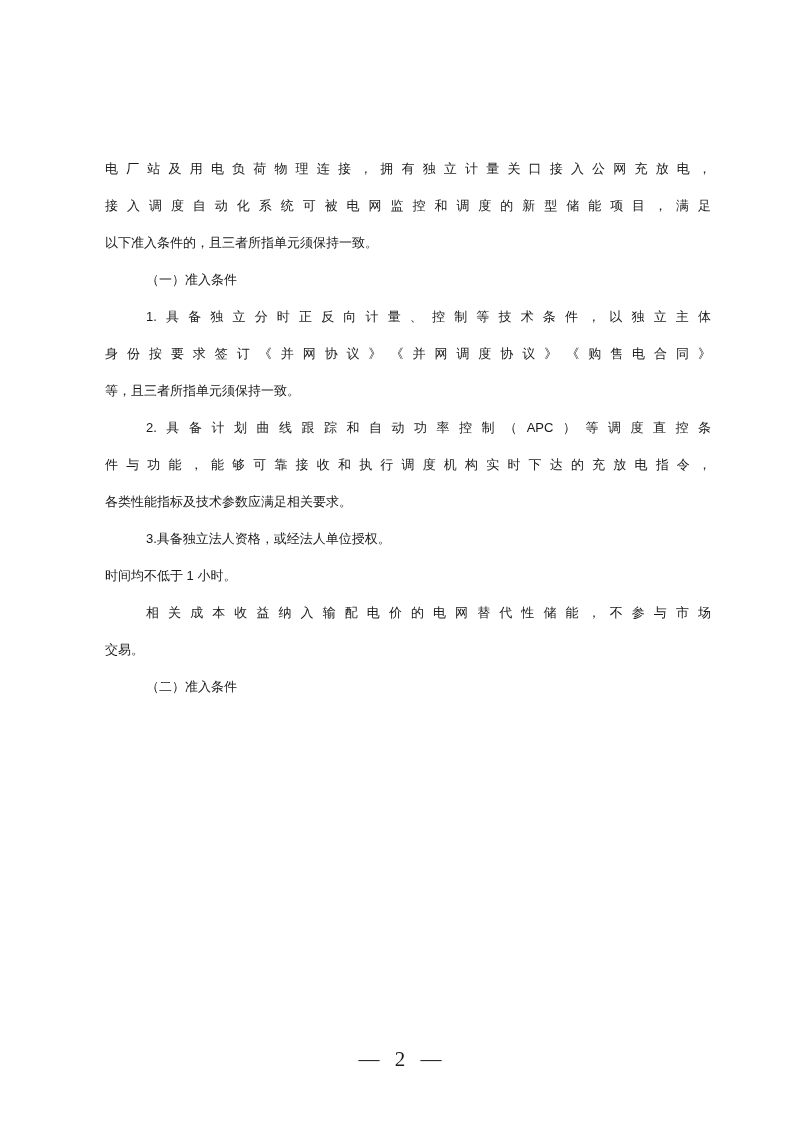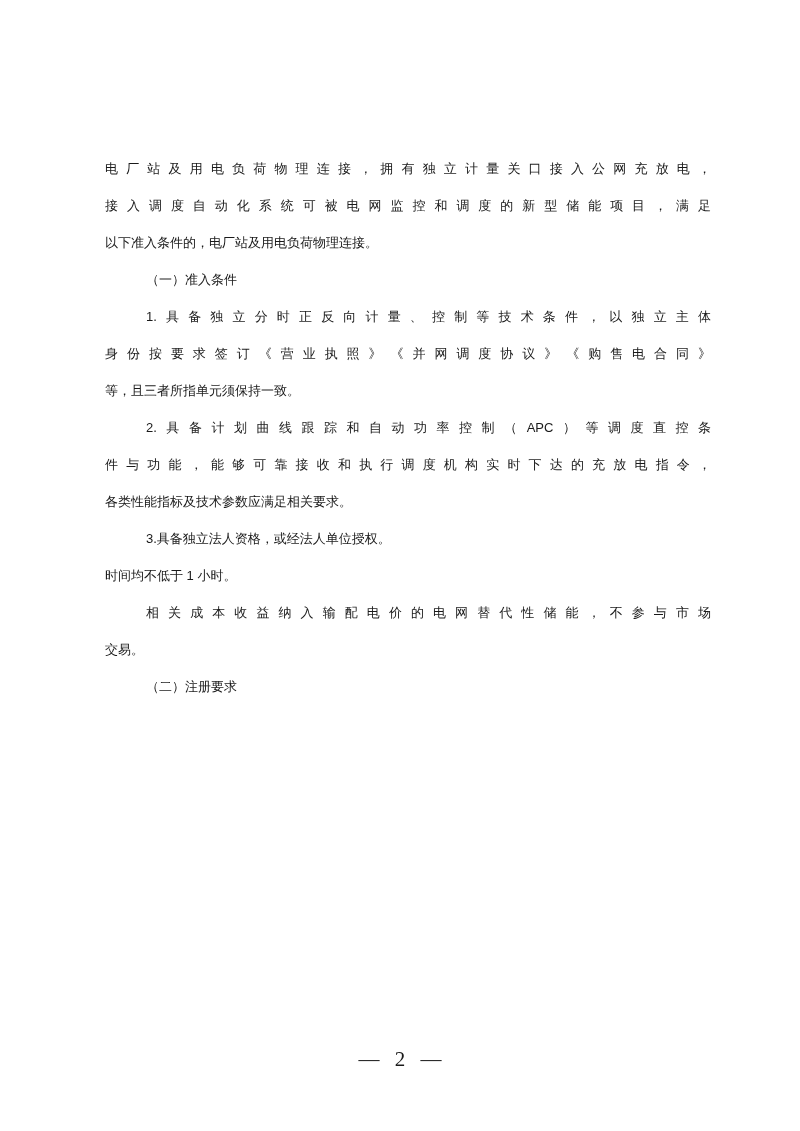--- a/index.html
+++ b/index.html
@@ -63,47 +63,47 @@
   }
 </style>
 </head>
 <body>
 
 <div class="page">
   <div class="doc-body">
       <div class="paragraph">
         <div class="line fill">电厂站及用电负荷物理连接，拥有独立计量关口接入公网充放电，</div>
         <div class="line fill">接入调度自动化系统可被电网监控和调度的新型储能项目，满足</div>
-        <div class="line">以下准入条件的，电厂站及用电负荷物理连接。</div>
+        <div class="line">以下准入条件的，且三者所指单元须保持一致。</div>
       </div>
       <div class="paragraph">
         <div class="line indent">（一）准入条件</div>
       </div>
       <div class="paragraph">
         <div class="line fill indent">1.具备独立分时正反向计量、控制等技术条件，以独立主体</div>
-        <div class="line fill">身份按要求签订《营业执照》《并网调度协议》《购售电合同》</div>
+        <div class="line fill">身份按要求签订《并网协议》《并网调度协议》《购售电合同》</div>
         <div class="line">等，且三者所指单元须保持一致。</div>
       </div>
       <div class="paragraph">
         <div class="line fill indent">2.具备计划曲线跟踪和自动功率控制（APC）等调度直控条</div>
         <div class="line fill">件与功能，能够可靠接收和执行调度机构实时下达的充放电指令，</div>
         <div class="line">各类性能指标及技术参数应满足相关要求。</div>
       </div>
       <div class="paragraph">
         <div class="line indent">3.具备独立法人资格，或经法人单位授权。</div>
       </div>
       <div class="paragraph">
         <div class="line">时间均不低于 1 小时。</div>
       </div>
       <div class="paragraph">
         <div class="line fill indent">相关成本收益纳入输配电价的电网替代性储能，不参与市场</div>
         <div class="line">交易。</div>
       </div>
       <div class="paragraph">
-        <div class="line indent">（二）注册要求</div>
+        <div class="line indent">（二）准入条件</div>
       </div>
     </div>
 
   <div class="footer">
     <span class="dash">—</span>
     <span class="num">2</span>
     <span class="dash">—</span>
   </div>
 </div>
 

